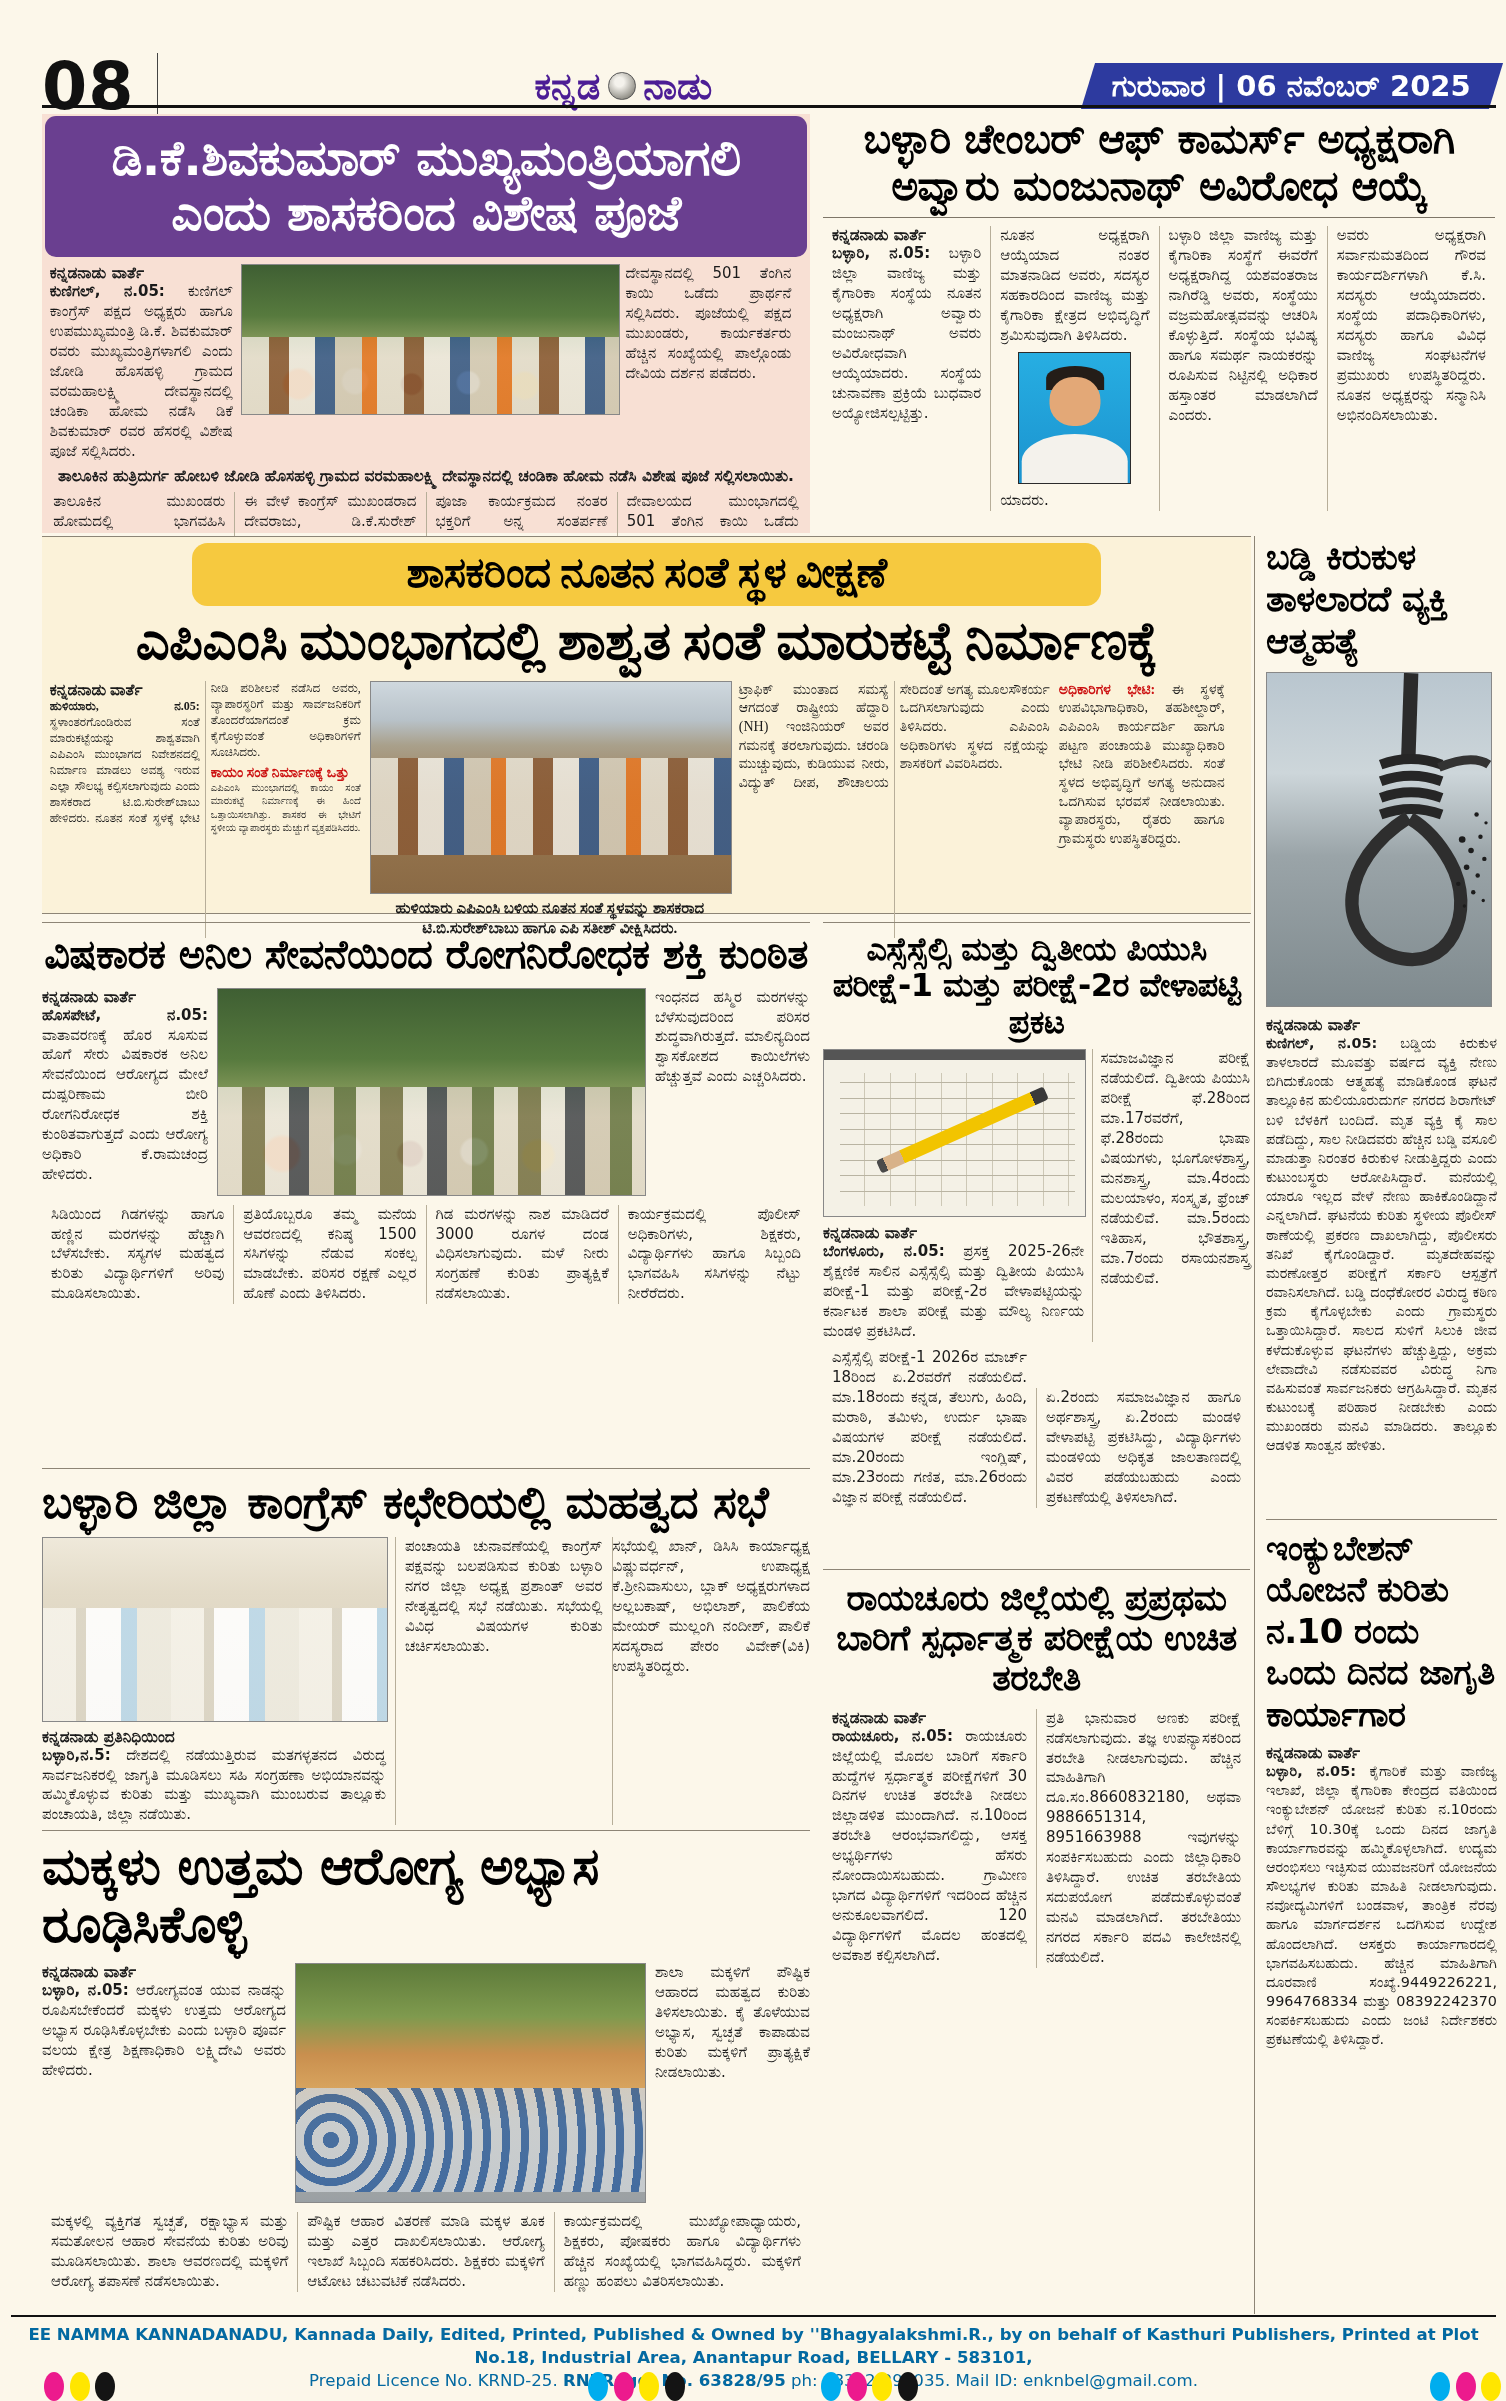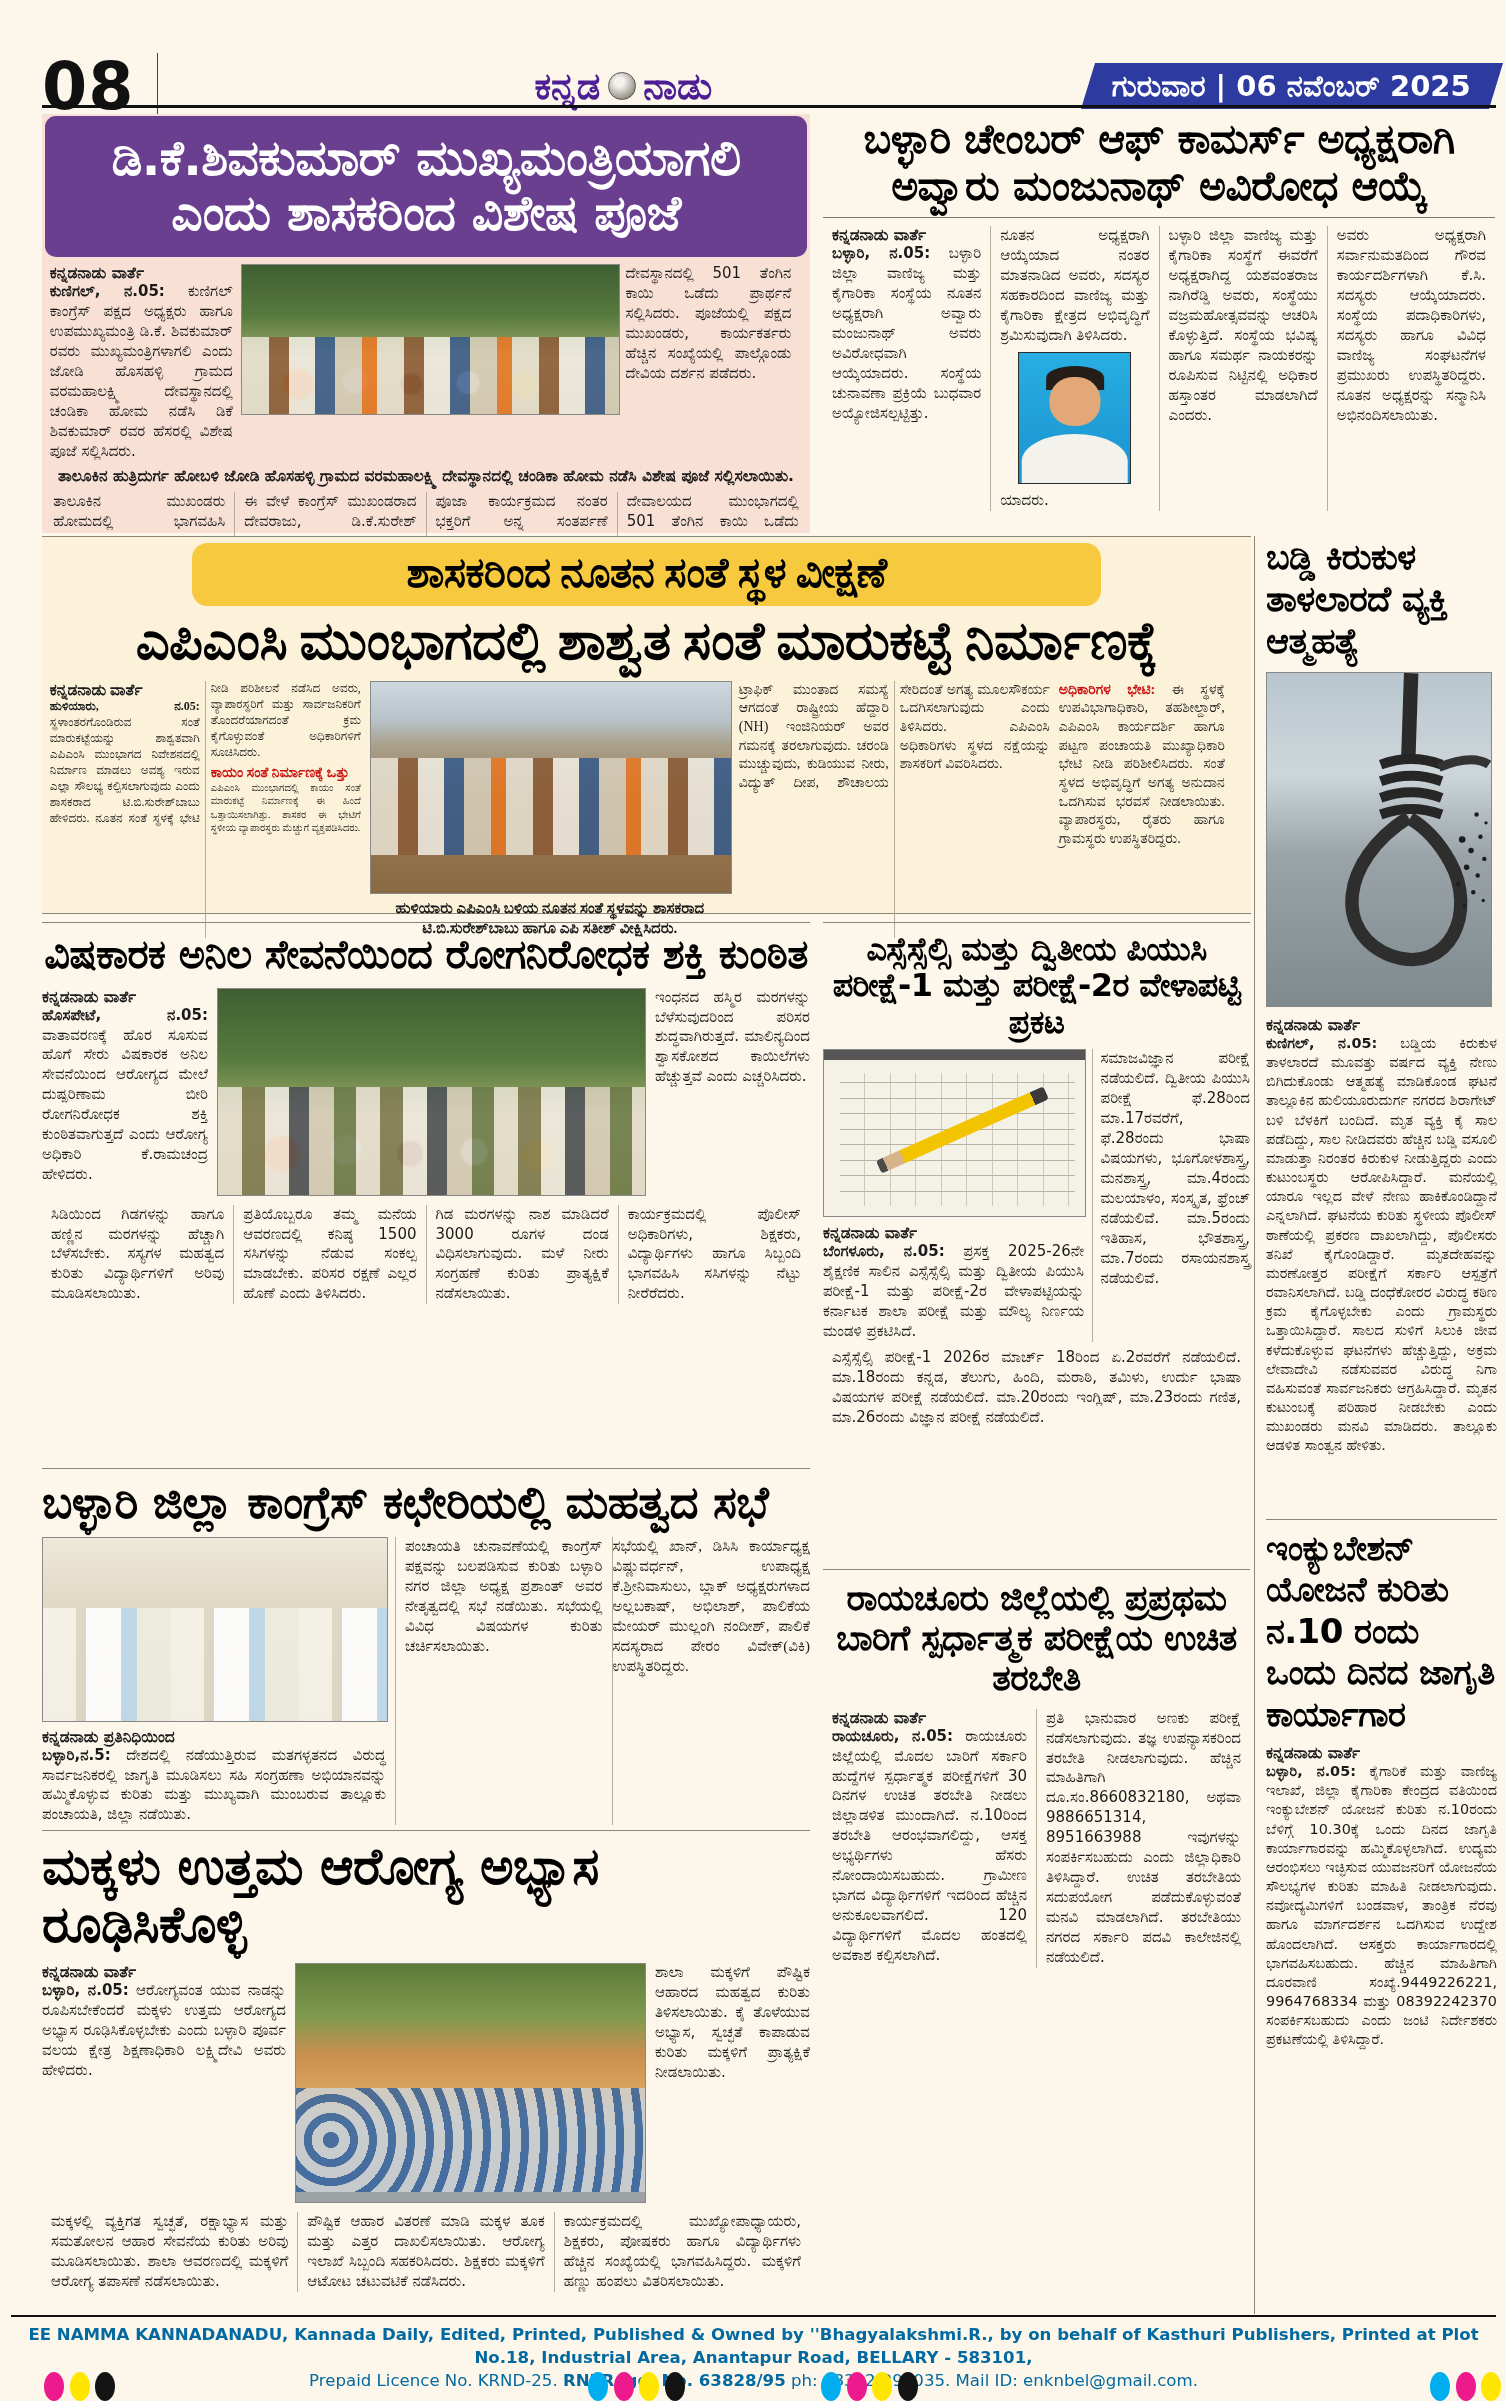--- a/index.html
+++ b/index.html
@@ -235,36 +235,37 @@
       <div class="byline" style="margin-top:6.7px;">ಕನ್ನಡನಾಡು ವಾರ್ತೆ</div>
       <div class="body-t"><span class="dateline">ಬೆಂಗಳೂರು, ನ.05:</span>
         <span>ಪ್ರಸಕ್ತ 2025-26ನೇ ಶೈಕ್ಷಣಿಕ ಸಾಲಿನ ಎಸ್ಸೆಸ್ಸೆಲ್ಸಿ ಮತ್ತು ದ್ವಿತೀಯ ಪಿಯುಸಿ ಪರೀಕ್ಷೆ-1 ಮತ್ತು ಪರೀಕ್ಷೆ-2ರ ವೇಳಾಪಟ್ಟಿಯನ್ನು ಕರ್ನಾಟಕ ಶಾಲಾ ಪರೀಕ್ಷೆ ಮತ್ತು ಮೌಲ್ಯ ನಿರ್ಣಯ ಮಂಡಳಿ ಪ್ರಕಟಿಸಿದೆ.</span></div>
     </div>
     <div style="width:150px;border-left:0.6px solid #b7ae99;padding-left:7.8px;">
       <div class="body-t">ಸಮಾಜವಿಜ್ಞಾನ ಪರೀಕ್ಷೆ ನಡೆಯಲಿದೆ. ದ್ವಿತೀಯ ಪಿಯುಸಿ ಪರೀಕ್ಷೆ ಫೆ.28ರಿಂದ ಮಾ.17ರವರೆಗೆ, ಫೆ.28ರಂದು ಭಾಷಾ ವಿಷಯಗಳು, ಭೂಗೋಳಶಾಸ್ತ್ರ, ಮನಶಾಸ್ತ್ರ, ಮಾ.4ರಂದು ಮಲಯಾಳಂ, ಸಂಸ್ಕೃತ, ಫ್ರೆಂಚ್ ನಡೆಯಲಿವೆ. ಮಾ.5ರಂದು ಇತಿಹಾಸ, ಭೌತಶಾಸ್ತ್ರ, ಮಾ.7ರಂದು ರಸಾಯನಶಾಸ್ತ್ರ ನಡೆಯಲಿವೆ.</div>
     </div>
   </div>
   <div class="cols" style="margin-top:6.7px;align-items:flex-end;">
     <div class="c body-t">ಎಸ್ಸೆಸ್ಸೆಲ್ಸಿ ಪರೀಕ್ಷೆ-1 2026ರ ಮಾರ್ಚ್ 18ರಿಂದ ಏ.2ರವರೆಗೆ ನಡೆಯಲಿದೆ. ಮಾ.18ರಂದು ಕನ್ನಡ, ತೆಲುಗು, ಹಿಂದಿ, ಮರಾಠಿ, ತಮಿಳು, ಉರ್ದು ಭಾಷಾ ವಿಷಯಗಳ ಪರೀಕ್ಷೆ ನಡೆಯಲಿದೆ. ಮಾ.20ರಂದು ಇಂಗ್ಲಿಷ್, ಮಾ.23ರಂದು ಗಣಿತ, ಮಾ.26ರಂದು ವಿಜ್ಞಾನ ಪರೀಕ್ಷೆ ನಡೆಯಲಿದೆ.</div>
+    <div class="c body-t">ಏ.2ರಂದು ಸಮಾಜವಿಜ್ಞಾನ ಹಾಗೂ ಅರ್ಥಶಾಸ್ತ್ರ, ಏ.2ರಂದು ಮಂಡಳಿ ವೇಳಾಪಟ್ಟಿ ಪ್ರಕಟಿಸಿದ್ದು, ವಿದ್ಯಾರ್ಥಿಗಳು ಮಂಡಳಿಯ ಅಧಿಕೃತ ಜಾಲತಾಣದಲ್ಲಿ ವಿವರ ಪಡೆಯಬಹುದು ಎಂದು ಪ್ರಕಟಣೆಯಲ್ಲಿ ತಿಳಿಸಲಾಗಿದೆ.</div>
   </div>
 </div>
 
 <div class="abs" style="left:42px;top:1468px;width:768px;height:355px;border-top:1.1px solid #8d8576;">
   <div class="kh" style="font-size:45px;margin-top:7.8px;">ಬಳ್ಳಾರಿ ಜಿಲ್ಲಾ ಕಾಂಗ್ರೆಸ್ ಕಛೇರಿಯಲ್ಲಿ ಮಹತ್ವದ ಸಭೆ</div>
   <div style="display:flex;gap:9px;margin-top:9px;">
     <div style="width:344px;">
       <div class="photo ph-indoor" style="width:344px;height:183px;">
         <div class="ph-chairs"></div>
       </div>
       <div class="byline" style="margin-top:5.5px;">ಕನ್ನಡನಾಡು ಪ್ರತಿನಿಧಿಯಿಂದ</div>
       <div class="body-t"><span class="dateline">ಬಳ್ಳಾರಿ,ನ.5:</span>
         <span>ದೇಶದಲ್ಲಿ ನಡೆಯುತ್ತಿರುವ ಮತಗಳ್ಳತನದ ವಿರುದ್ಧ ಸಾರ್ವಜನಿಕರಲ್ಲಿ ಜಾಗೃತಿ ಮೂಡಿಸಲು ಸಹಿ ಸಂಗ್ರಹಣಾ ಅಭಿಯಾನವನ್ನು ಹಮ್ಮಿಕೊಳ್ಳುವ ಕುರಿತು ಮತ್ತು ಮುಖ್ಯವಾಗಿ ಮುಂಬರುವ ತಾಲ್ಲೂಕು ಪಂಚಾಯತಿ, ಜಿಲ್ಲಾ ನಡೆಯಿತು.</span></div>
     </div>
     <div class="body-t" style="width:200px;border-left:0.6px solid #b7ae99;padding-left:9px;">ಪಂಚಾಯತಿ ಚುನಾವಣೆಯಲ್ಲಿ ಕಾಂಗ್ರೆಸ್ ಪಕ್ಷವನ್ನು ಬಲಪಡಿಸುವ ಕುರಿತು ಬಳ್ಳಾರಿ ನಗರ ಜಿಲ್ಲಾ ಅಧ್ಯಕ್ಷ ಪ್ರಶಾಂತ್ ಅವರ ನೇತೃತ್ವದಲ್ಲಿ ಸಭೆ ನಡೆಯಿತು. ಸಭೆಯಲ್ಲಿ ವಿವಿಧ ವಿಷಯಗಳ ಕುರಿತು ಚರ್ಚಿಸಲಾಯಿತು.</div>
-    <div class="body-t" style="width:200px;border-left:0.6px solid #b7ae99;font-family:Liberation Serif, serif;">ಸಭೆಯಲ್ಲಿ ಖಾನ್, ಡಿಸಿಸಿ ಕಾರ್ಯಾಧ್ಯಕ್ಷ ವಿಷ್ಣುವರ್ಧನ್, ಉಪಾಧ್ಯಕ್ಷ ಕೆ.ಶ್ರೀನಿವಾಸುಲು, ಬ್ಲಾಕ್ ಅಧ್ಯಕ್ಷರುಗಳಾದ ಅಲ್ಲಬಕಾಷ್, ಅಭಿಲಾಶ್, ಪಾಲಿಕೆಯ ಮೇಯರ್ ಮುಲ್ಲಂಗಿ ನಂದೀಶ್, ಪಾಲಿಕೆ ಸದಸ್ಯರಾದ ಪೇರಂ ವಿವೇಕ್(ವಿಕಿ) ಉಪಸ್ಥಿತರಿದ್ದರು.</div>
+    <div class="body-t" style="width:200px;border-left:0.6px solid #b7ae99;">ಸಭೆಯಲ್ಲಿ ಖಾನ್, ಡಿಸಿಸಿ ಕಾರ್ಯಾಧ್ಯಕ್ಷ ವಿಷ್ಣುವರ್ಧನ್, ಉಪಾಧ್ಯಕ್ಷ ಕೆ.ಶ್ರೀನಿವಾಸುಲು, ಬ್ಲಾಕ್ ಅಧ್ಯಕ್ಷರುಗಳಾದ ಅಲ್ಲಬಕಾಷ್, ಅಭಿಲಾಶ್, ಪಾಲಿಕೆಯ ಮೇಯರ್ ಮುಲ್ಲಂಗಿ ನಂದೀಶ್, ಪಾಲಿಕೆ ಸದಸ್ಯರಾದ ಪೇರಂ ವಿವೇಕ್(ವಿಕಿ) ಉಪಸ್ಥಿತರಿದ್ದರು.</div>
   </div>
 </div>
 
 <div class="abs" style="left:823px;top:1569px;width:427px;height:743px;border-top:1.1px solid #8d8576;">
   <div class="kh center" style="font-size:35px;margin-top:9px;">ರಾಯಚೂರು ಜಿಲ್ಲೆಯಲ್ಲಿ ಪ್ರಪ್ರಥಮ ಬಾರಿಗೆ ಸ್ಪರ್ಧಾತ್ಮಕ ಪರೀಕ್ಷೆಯ ಉಚಿತ ತರಬೇತಿ</div>
   <div class="cols" style="margin-top:10px;">
     <div class="c">
       <div class="byline">ಕನ್ನಡನಾಡು ವಾರ್ತೆ</div>
       <div class="body-t"><span class="dateline">ರಾಯಚೂರು, ನ.05:</span>
         <span>ರಾಯಚೂರು ಜಿಲ್ಲೆಯಲ್ಲಿ ಮೊದಲ ಬಾರಿಗೆ ಸರ್ಕಾರಿ ಹುದ್ದೆಗಳ ಸ್ಪರ್ಧಾತ್ಮಕ ಪರೀಕ್ಷೆಗಳಿಗೆ 30 ದಿನಗಳ ಉಚಿತ ತರಬೇತಿ ನೀಡಲು ಜಿಲ್ಲಾಡಳಿತ ಮುಂದಾಗಿದೆ. ನ.10ರಿಂದ ತರಬೇತಿ ಆರಂಭವಾಗಲಿದ್ದು, ಆಸಕ್ತ ಅಭ್ಯರ್ಥಿಗಳು ಹೆಸರು ನೋಂದಾಯಿಸಬಹುದು. ಗ್ರಾಮೀಣ ಭಾಗದ ವಿದ್ಯಾರ್ಥಿಗಳಿಗೆ ಇದರಿಂದ ಹೆಚ್ಚಿನ ಅನುಕೂಲವಾಗಲಿದೆ. 120 ವಿದ್ಯಾರ್ಥಿಗಳಿಗೆ ಮೊದಲ ಹಂತದಲ್ಲಿ ಅವಕಾಶ ಕಲ್ಪಿಸಲಾಗಿದೆ.</span></div>

